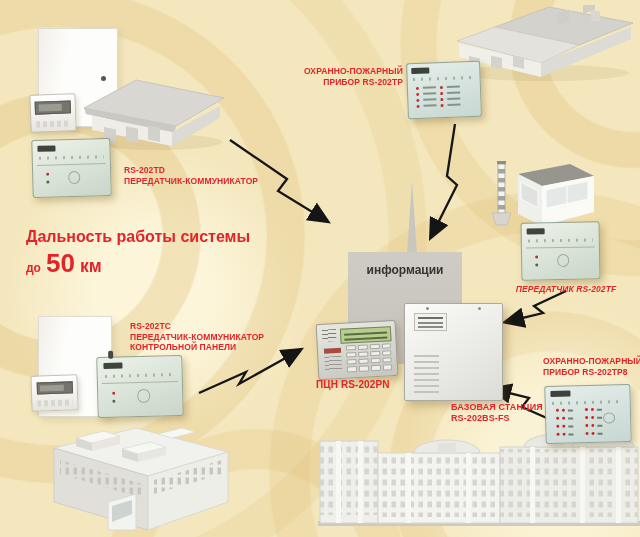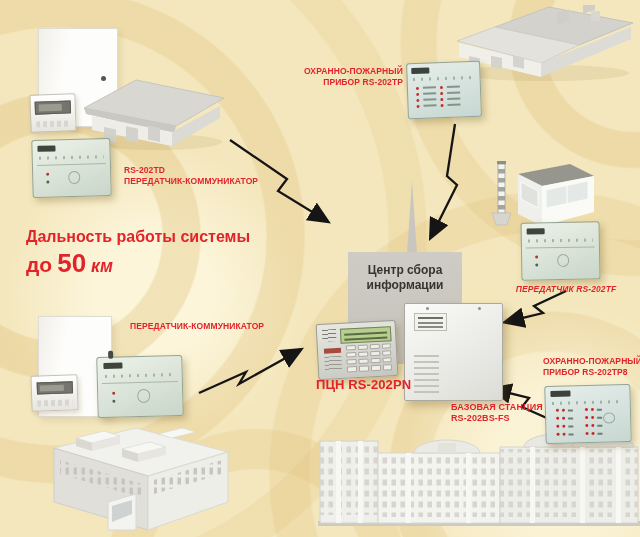--- a/index.html
+++ b/index.html
@@ -17,23 +17,23 @@
   }
   :root{--red:#e2242a;}
   .abs{position:absolute;}
   svg{display:block;}
   
   .rlab{position:absolute;z-index:7;color:var(--red);font-weight:bold;font-size:8.5px;line-height:10.5px;letter-spacing:.1px;white-space:nowrap;}
   .rlab span{display:block;}
   .range{position:absolute;left:26px;top:227px;z-index:7;color:var(--red);font-weight:bold;}
   .range .t1{font-size:16px;line-height:20px;}
   .range .t2{display:flex;align-items:baseline;gap:5px;margin-top:3px;}
-  .range .t2 .p{font-size:21px;}
+  .range .t2 .p{font-size:12px;}
   .range .t2 .v{font-size:26px;line-height:26px;}
-  .range .t2 .u{font-size:17.5px;font-style:italic;}
+  .range .t2 .u{font-size:17.5px;}
   
   .center-bld{position:absolute;left:348px;top:252px;width:114px;height:112px;z-index:4;
     background:linear-gradient(180deg,#cfccc5,#c5c2bb);}
   .center-bld .txt{padding-top:11px;text-align:center;color:#35342f;font-weight:bold;font-size:12px;line-height:14.5px;}
   .spire{position:absolute;left:403px;top:181px;z-index:4;}
   
   .door{position:absolute;z-index:1;background:linear-gradient(100deg,#f1efe9,#fdfdfb 35%);border:1px solid #dedcd4;box-shadow:3px 4px 6px rgba(120,90,30,.12);}
   .door .knob{position:absolute;right:11px;top:47px;width:5px;height:5px;border-radius:50%;background:#56554f;}
   
   .kpd{position:absolute;z-index:3;background:linear-gradient(#ffffff,#e6e5df);border:1px solid #c3c1b9;border-radius:2px;box-shadow:2px 3px 5px rgba(120,90,30,.2);transform:rotate(-2deg);}
@@ -217,21 +217,20 @@
 
   <div class="rlab" style="left:512px;top:284px;width:108px;text-align:center;font-style:italic;">
     <span>ПЕРЕДАТЧИК RS-202TF</span>
   </div>
 
   <svg class="spire" width="18" height="74" viewBox="0 0 18 74">
     <polygon points="9,0 4,73 14,73" fill="#c9c6bf"></polygon>
   </svg>
   <div class="center-bld">
     <div class="txt">
-      <div>Центр сбора</div>
       <div>информации</div>
     </div>
   </div>
 
   <div class="pcn">
     <span class="tag"></span>
     <span class="lcd"></span>
     <span class="brand"></span>
     <span class="note"></span>
     <div class="keys">
@@ -246,21 +245,21 @@
       <span class="key"></span>
         <span class="key"></span>
         <span class="key"></span>
         <span class="key"></span>
       <span class="key"></span>
         <span class="key"></span>
         <span class="key"></span>
         <span class="key"></span>
     </div>
   </div>
-  <div class="rlab" style="left:316px;top:380px;font-size:13px;">
+  <div class="rlab" style="left:316px;top:380px;font-size:10px;">
     <span>ПЦН RS-202PN</span>
   </div>
 
   <div class="bs">
     <span class="scr1"></span>
     <span class="scr2"></span>
     <span class="lbl"></span>
     <span class="vent"></span>
   </div>
   <div class="rlab" style="left:407px;top:402px;font-size:9px;line-height:11px;margin-left:44px;">
@@ -359,21 +358,23 @@
     <span class="ant"></span>
     <span class="chip"></span>
     <span class="ticks"></span>
     <span class="seam"></span>
     <span class="led1"></span>
     <span class="led2"></span>
     <span class="spk"></span>
   </div>
 
   <div class="rlab" style="left:130px;top:321px;">
+    <span>RS-202TC</span>
     <span>ПЕРЕДАТЧИК-КОММУНИКАТОР</span>
+    <span>КОНТРОЛЬНОЙ ПАНЕЛИ</span>
   </div>
 
   <svg class="abs" style="left:16px;top:416px;z-index:3;" width="222" height="118" viewBox="0 0 222 118">
     <defs>
       <pattern id="indw" patternUnits="userSpaceOnUse" width="8" height="10">
         <rect x="1.5" y="1.5" width="3.5" height="7" fill="#c6c5bf"></rect>
       </pattern>
     </defs>
     <polygon points="38,32 120,12 212,36 132,60" fill="#f1f1ed" stroke="#dcdbd5" stroke-width="1"></polygon>
     <g>

